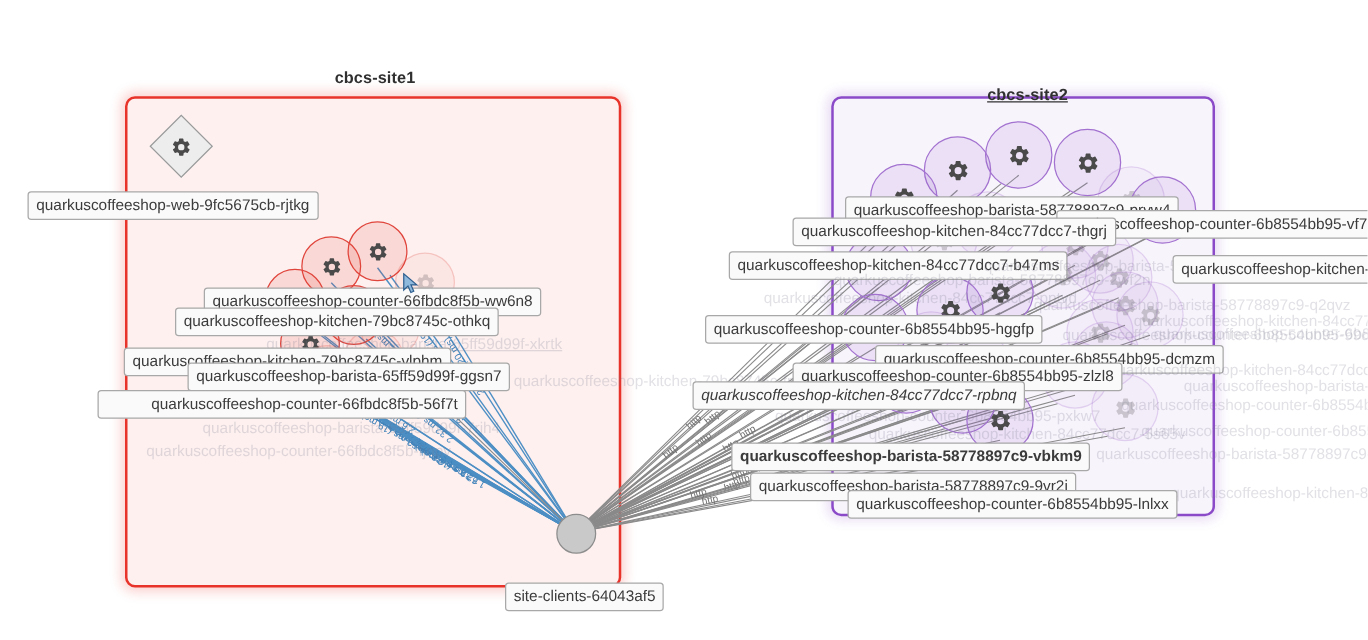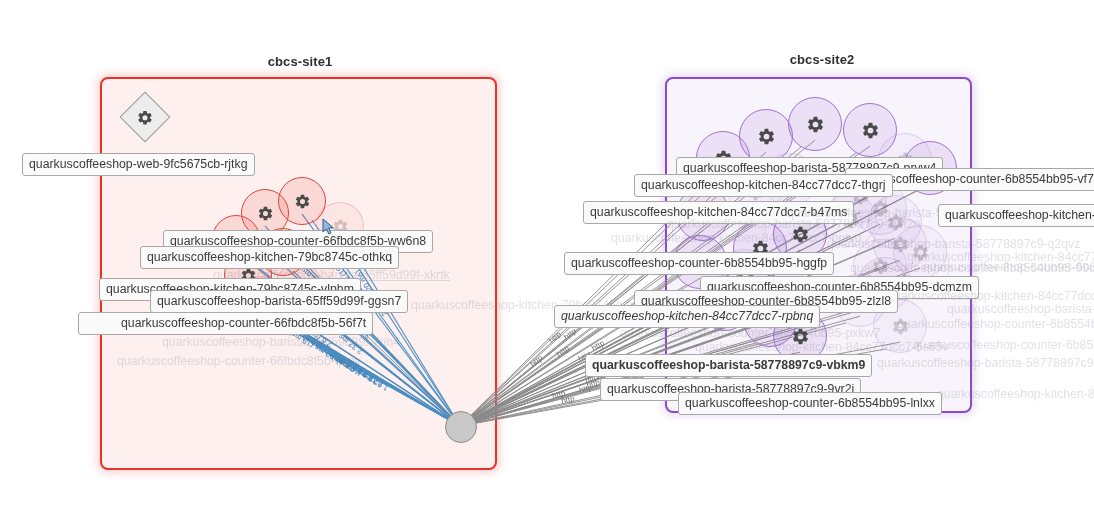--- a/index.html
+++ b/index.html
@@ -90,21 +90,21 @@
 </style>
 </head>
 <body>
 
 <div id="stage">
 
   <div class="site-box red" id="site1-box" style="left: 100px; top: 77px; width: 397px; height: 393px;"></div>
   <div class="site-title" id="site1-title" style="left: 300px; top: 54px;">cbcs-site1</div>
 
   <div class="site-box purple" id="site2-box" style="left: 665px; top: 77px; width: 307px; height: 336px;"></div>
-  <div class="site-title" id="site2-title" style="left: 822px; top: 52px;">cbcs-site2</div>
+  <div class="site-title" id="site2-title" style="left: 822px; top: 68px; text-decoration: underline;">cbcs-site2</div>
 
   <svg class="edges" id="edge-layer">
       <line x1="460" y1="426" x2="302" y2="214.2" class="edge-blue"></line>
       <text x="365.2" y="298.92" class="edge-lbl-blue" transform="rotate(-126.72245197500389 365.2 298.92)">1.62 ms (19 ms)</text>
       <line x1="460" y1="426" x2="312" y2="220.2" class="edge-blue"></line>
       <line x1="460" y1="426" x2="265" y2="226.2" class="edge-blue"></line>
       <text x="343" y="306.12" class="edge-lbl-blue" transform="rotate(-134.30342909857782 343 306.12)">2.45 ms (22 ms)</text>
       <line x1="460" y1="426" x2="275" y2="232.2" class="edge-blue"></line>
       <line x1="460" y1="426" x2="340" y2="239.2" class="edge-blue"></line>
       <text x="388" y="313.92" class="edge-lbl-blue" transform="rotate(-122.71661971955326 388 313.92)">2.1 ms (20 ms)</text>
@@ -516,20 +516,21 @@
       <div class="lbl ghost" style="left: 613px; top: 322px;">quarkuscoffeeshop-counter-6b8554bb95-pxkw7</div>
       <div class="lbl ghost" style="left: 906px; top: 334px;">quarkuscoffeeshop-counter-6b8554bb95-w5nxq</div>
       <div class="lbl ghost" style="left: 660px; top: 336px; margin-left: 28px;">quarkuscoffeeshop-kitchen-84cc77dcc7-5s65v</div>
       <div class="lbl ghost" style="left: 870px; top: 352px;">quarkuscoffeeshop-barista-58778897c9-v9dbg</div>
       <div class="lbl" style="left: 585px; top: 354px; font-weight: bold;">quarkuscoffeeshop-barista-58778897c9-vbkm9</div>
       <div class="lbl" style="left: 600px; top: 378px;">quarkuscoffeeshop-barista-58778897c9-9vr2j</div>
       <div class="lbl ghost" style="left: 930px; top: 383px;">quarkuscoffeeshop-kitchen-84cc77dcc7-29lkh</div>
       <div class="lbl" style="left: 678px; top: 392px;">quarkuscoffeeshop-counter-6b8554bb95-lnlxx</div>
     </div>
 
+  <div class="lbl" id="client-label" style="left: 404px; top: 466px;">site-clients-64043af5</div>
 
   <div class="cursor-arrow" id="cursor" style="left: 322px; top: 218px;">
     <svg width="14" height="18" viewBox="0 0 14 18">
       <path d="M1,1 L1,14 L4.4,10.8 L6.7,16 L9,15 L6.8,9.9 L11.4,9.9 Z" fill="#8fb8dd" stroke="#2f5f8f" stroke-width="1"></path>
     </svg>
   </div>
 
 </div>
 
 </body></html>

